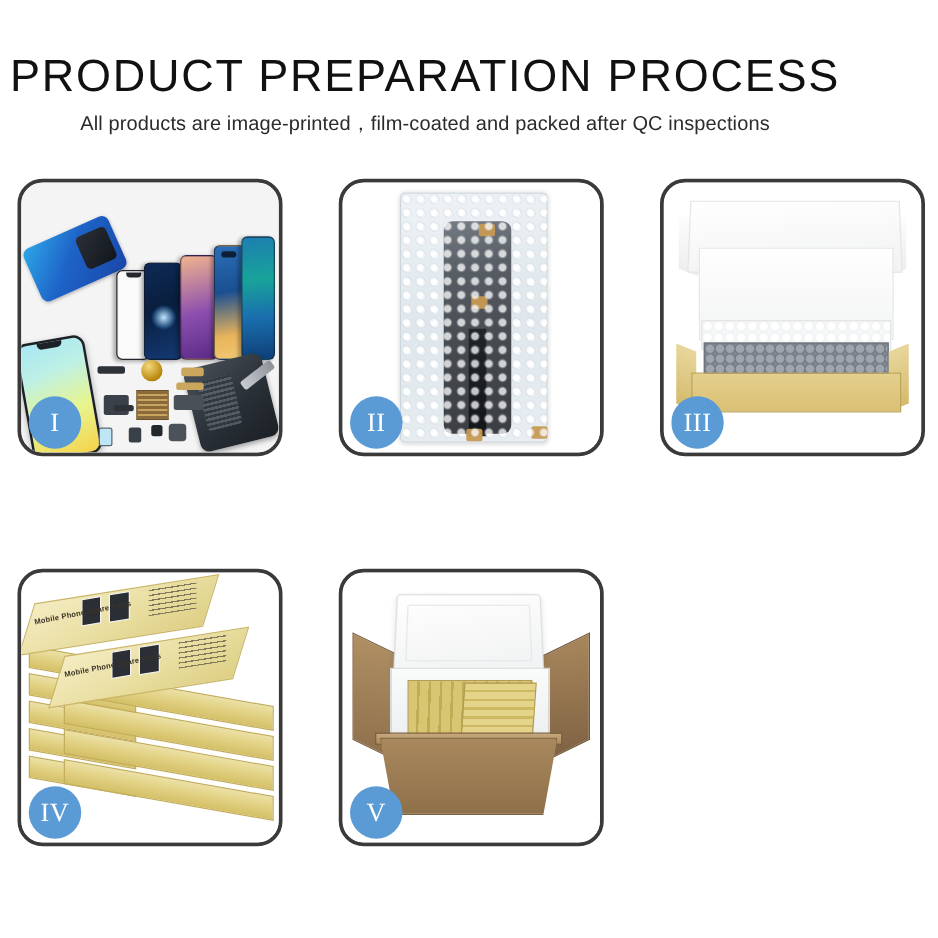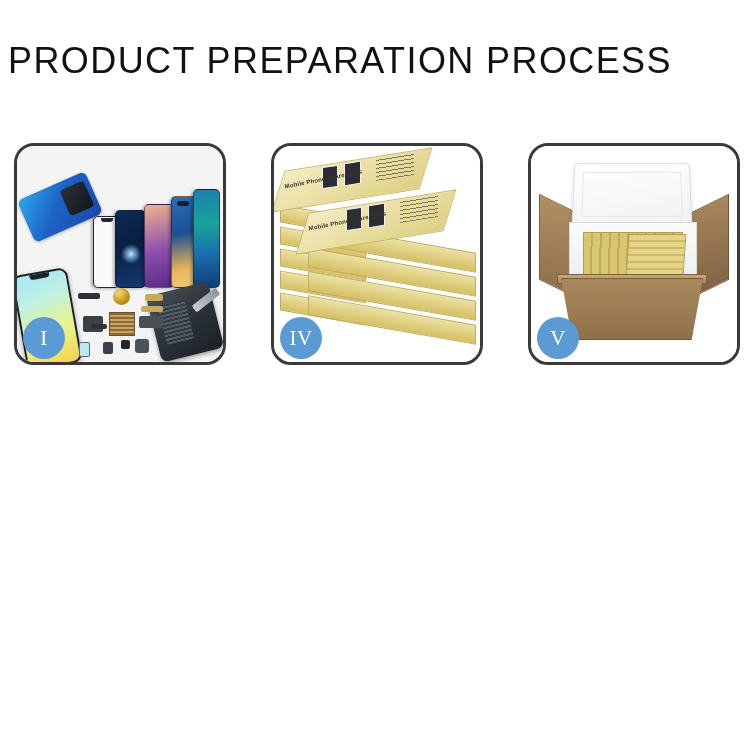--- a/index.html
+++ b/index.html
@@ -348,20 +348,21 @@
   .p6 .tab1 { position:absolute; left:36px; top:88px; width:20px; height:22px; background:rgba(124,102,74,.5); transform:skewY(14deg); }
   .p6 .tab2 { position:absolute; left:40px; top:158px; width:20px; height:22px; background:rgba(124,102,74,.45); transform:skewY(14deg); }
 </style>
 </head>
 <body>
 
 <div class="page">
 
   <div class="header">
     <div class="title">PRODUCT PREPARATION PROCESS</div>
+    <div class="subtitle">All products are image-printed，film-coated and packed after QC inspections</div>
   </div>
 
   <div class="grid">
 
     <div class="panel">
       <div class="panel-inner p1">
         <div class="screen-blue"></div>
         <div class="pstack">
           <div class="ph ph1"></div>
           <div class="ph ph2"></div>
@@ -382,21 +383,51 @@
         <div class="part pg"></div>
         <div class="part phh"></div>
         <div class="part pi"></div>
         <div class="part pj"></div>
         <div class="tool"></div>
       </div>
       <div class="badge">I</div>
 
     </div>
 
-
+    <div class="panel">
+      <div class="panel-inner p2">
+        <div class="bag">
+          <div class="lcd"></div>
+          <div class="flex"></div>
+          <div class="tape t1"></div>
+          <div class="tape t2"></div>
+          <div class="tape t3"></div>
+          <div class="tape t4"></div>
+        </div>
+        <div class="overlay"></div>
+      </div>
+      <div class="badge">II</div>
+
+    </div>
+
+    <div class="panel">
+      <div class="panel-inner p3">
+        <div class="lidwingL"></div>
+        <div class="lidwingR"></div>
+        <div class="lid"></div>
+        <div class="innerwall"></div>
+        <div class="foam"></div>
+        <div class="packing"></div>
+        <div class="boxflapL"></div>
+        <div class="boxflapR"></div>
+        <div class="boxfront"></div>
+      </div>
+      <div class="badge">III</div>
+
+    </div>
 
     <div class="panel">
       <div class="panel-inner p4">
         <div class="stack">
 
           <div class="bx" style="left:6px;  top:66px;  width:86px; height:18px; transform:skewY(10deg);"></div>
           <div class="bx" style="left:6px;  top:88px;  width:86px; height:18px; transform:skewY(10deg);"></div>
           <div class="bx" style="left:6px;  top:110px; width:86px; height:18px; transform:skewY(10deg);"></div>
           <div class="bx" style="left:6px;  top:132px; width:86px; height:18px; transform:skewY(10deg);"></div>
           <div class="bx" style="left:6px;  top:154px; width:86px; height:18px; transform:skewY(10deg);"></div>

